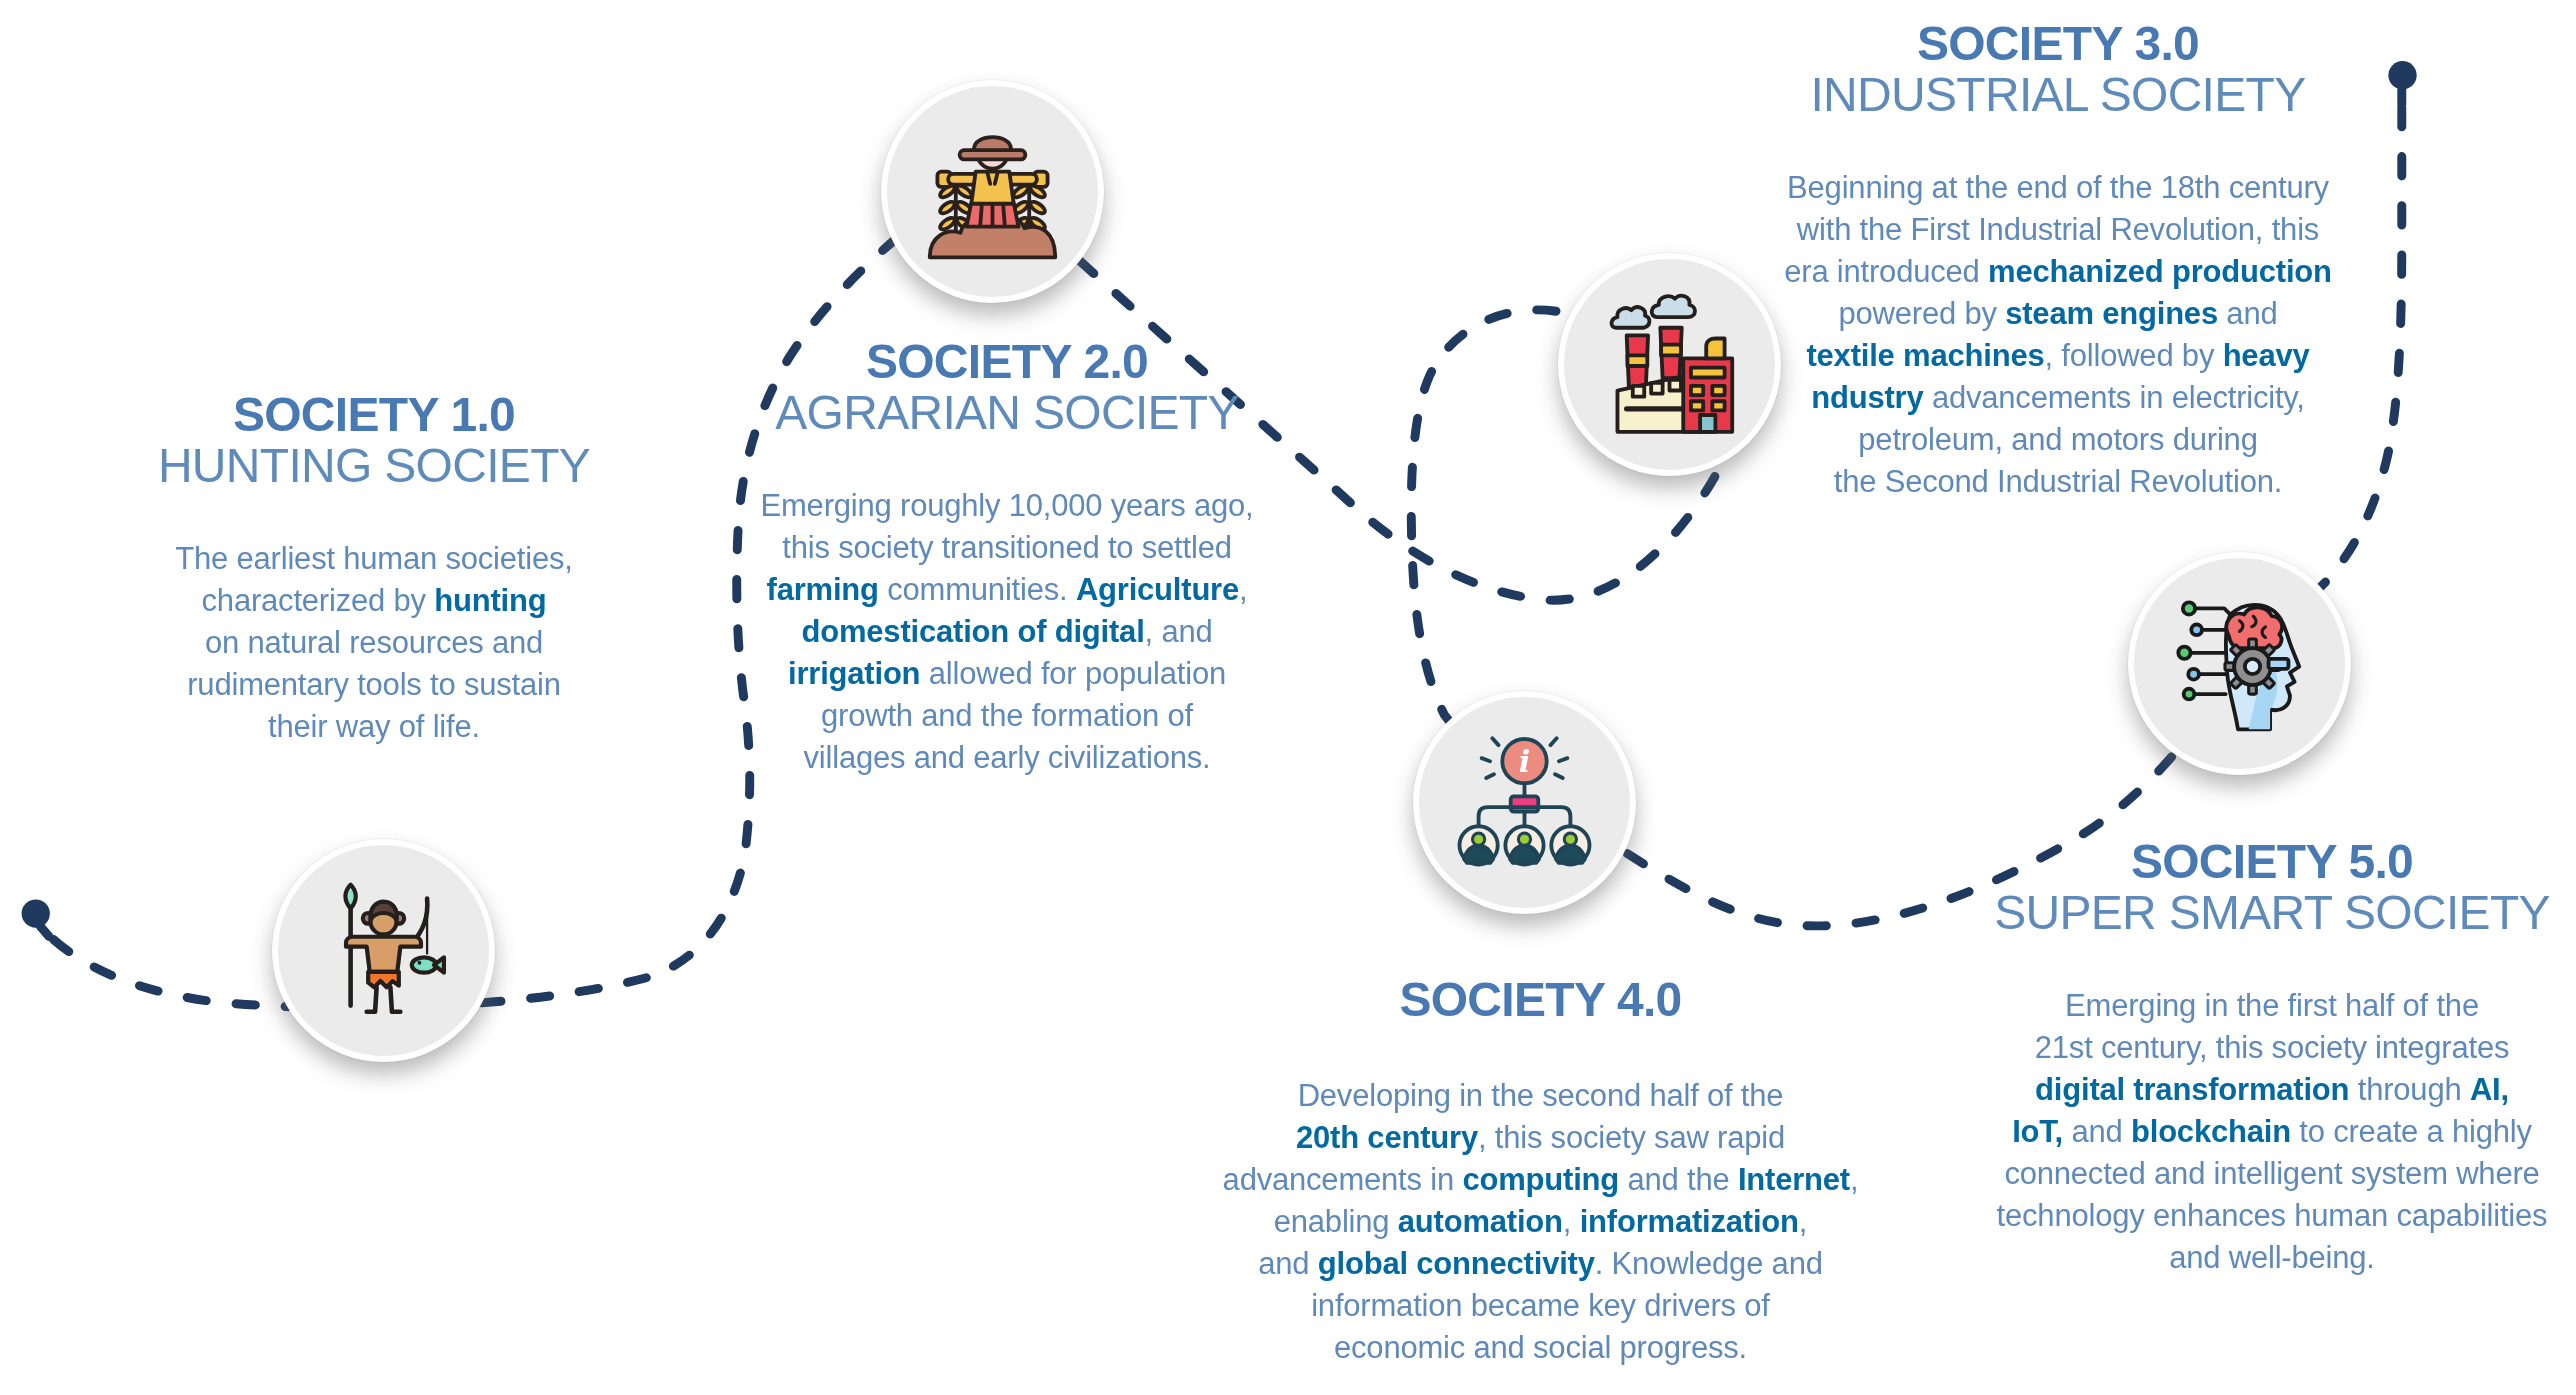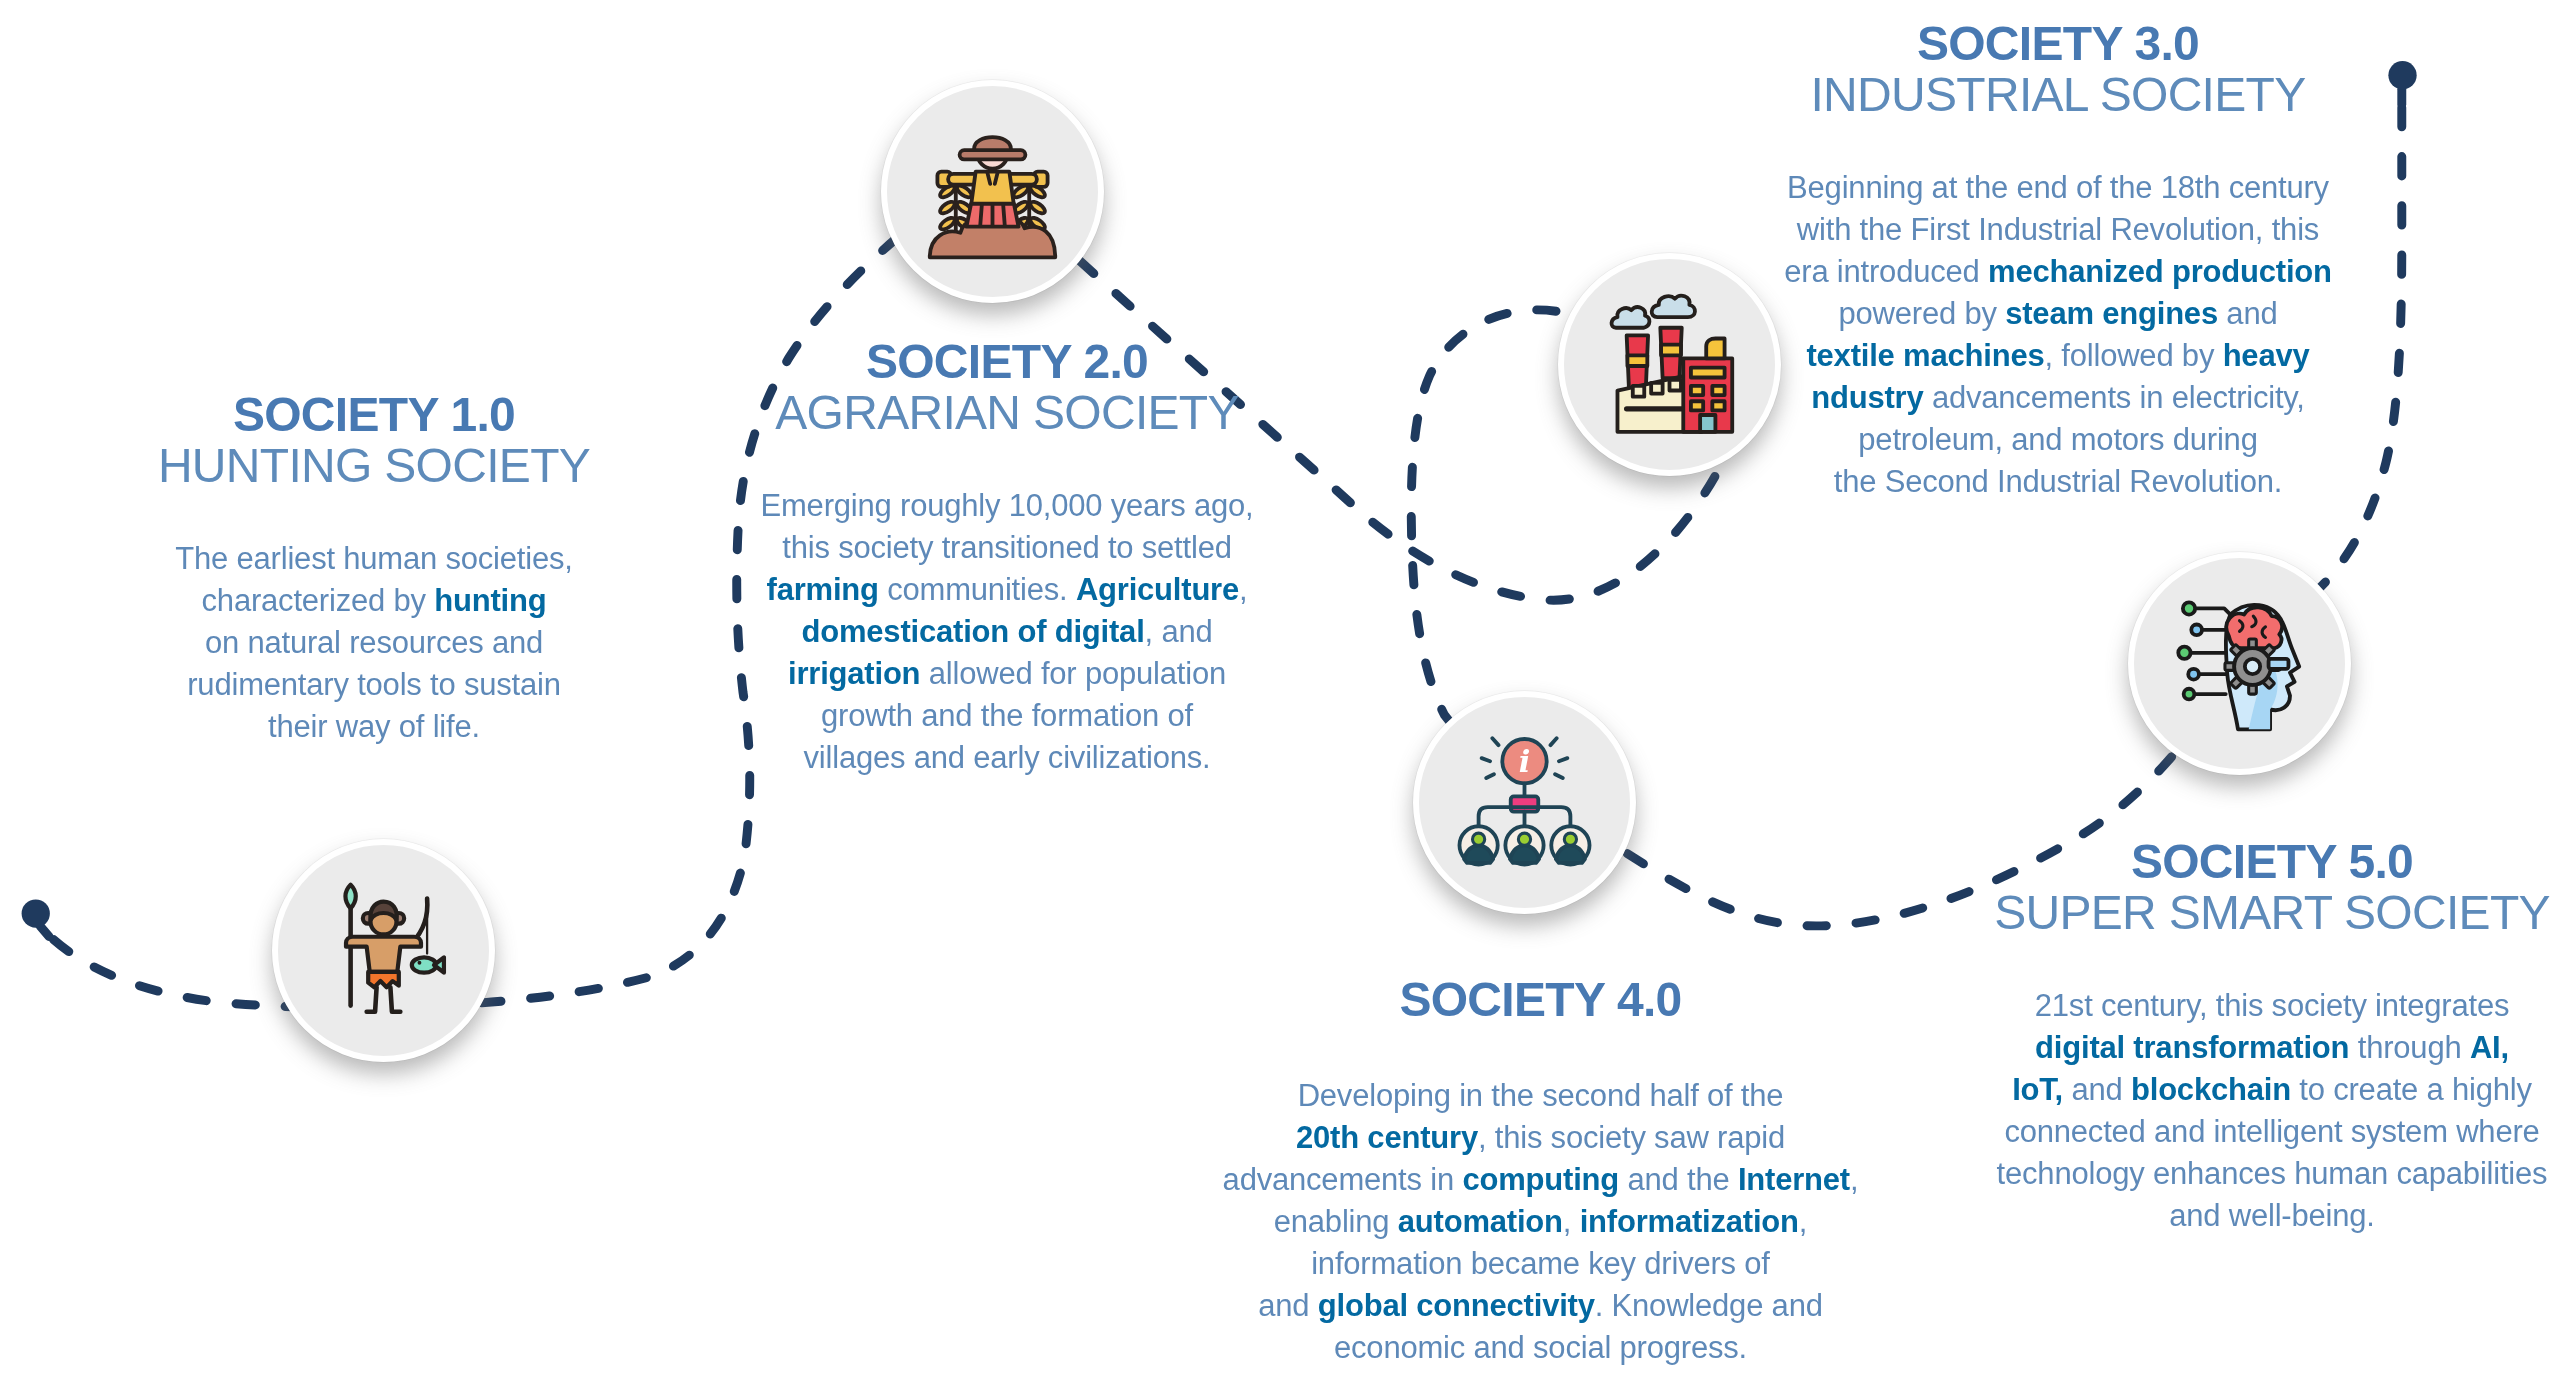--- a/index.html
+++ b/index.html
@@ -220,30 +220,31 @@
       </div>
   </div>
 
   <div class="sec" style="left:1146px;top:972px;width:789px">
     <div class="title">SOCIETY 4.0</div>
     <div class="body">
         <div><span>Developing in the second half of the</span></div>
         <div><b>20th century</b><span>, this society saw rapid</span></div>
         <div><span>advancements in </span><b>computing</b><span> and the </span><b>Internet</b><span>,</span></div>
         <div><span>enabling </span><b>automation</b><span>, </span><b>informatization</b><span>,</span></div>
+        <div><span>and </span><b>global connectivity</b><span>. Knowledge and</span></div>
         <div><span>information became key drivers of</span></div>
-        <div><span>and </span><b>global connectivity</b><span>. Knowledge and</span></div>
         <div><span>economic and social progress.</span></div>
       </div>
   </div>
 
   <div class="sec" style="left:1974px;top:834px;width:596px">
     <div class="title">SOCIETY 5.0</div>
     <div class="subtitle">SUPER SMART SOCIETY</div>
     <div class="body">
+        <div><span>Emerging in the first half of the</span></div>
         <div><span>21st century, this society integrates</span></div>
         <div><b>digital transformation</b><span> through </span><b>AI,</b></div>
         <div><b>IoT,</b><span> and </span><b>blockchain</b><span> to create a highly</span></div>
         <div><span>connected and intelligent system where</span></div>
         <div><span>technology enhances human capabilities</span></div>
         <div><span>and well-being.</span></div>
       </div>
   </div>
 
 </div>

